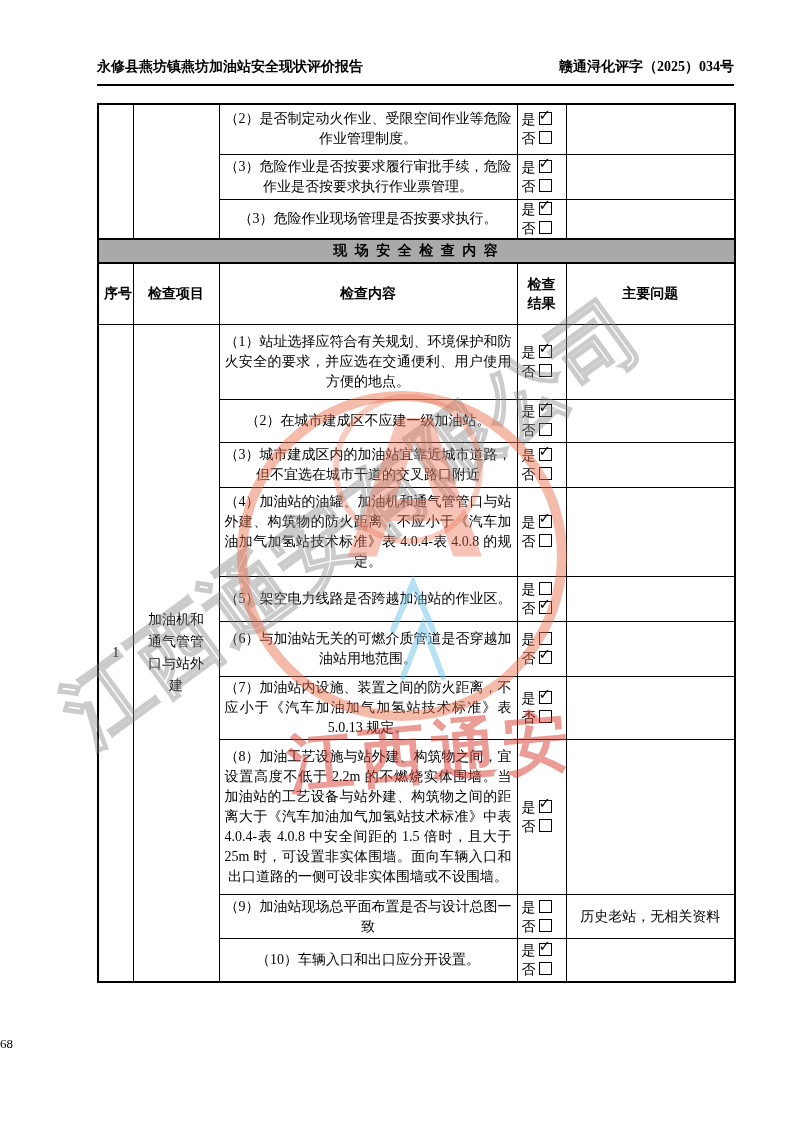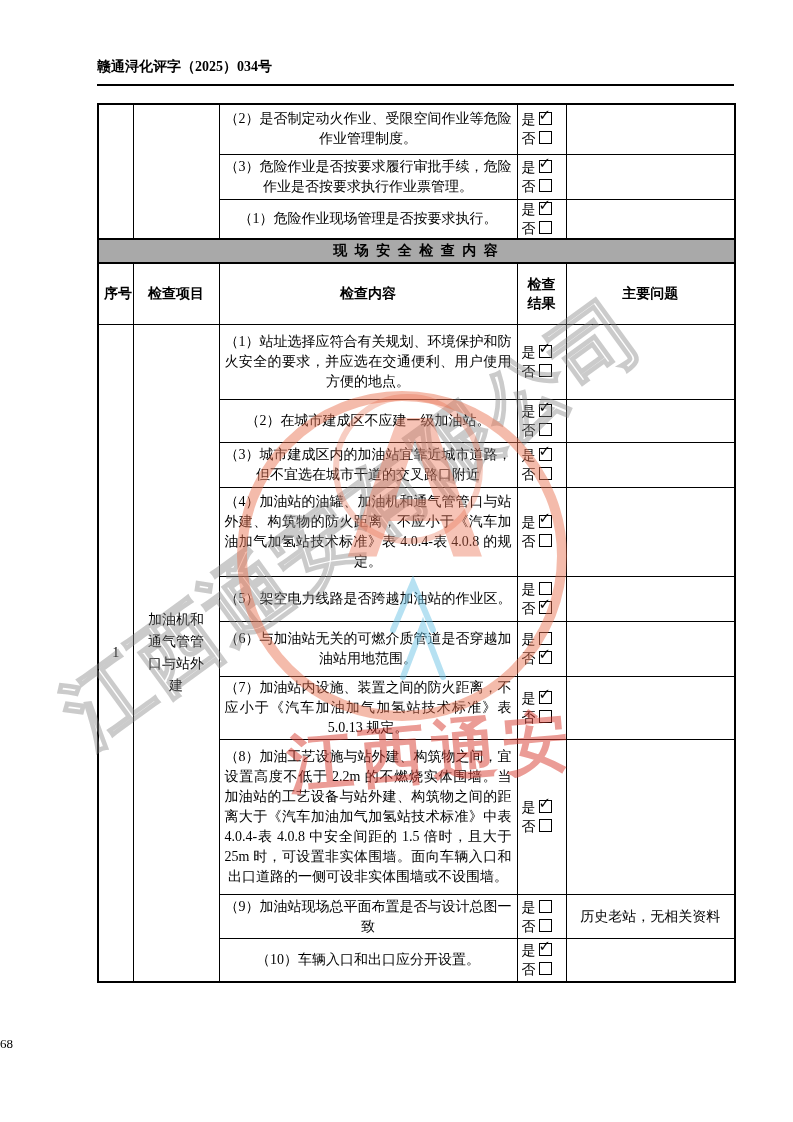--- a/index.html
+++ b/index.html
@@ -44,20 +44,21 @@
           white-space:nowrap;color:rgba(216,58,45,0.5);transform:rotate(-5deg);line-height:80px;}
   .wm-stamp{left:230px;top:384px;}
   .wm-blue{left:385px;top:575px;}
 </style>
 </head>
 <body>
 
 <div class="page">
 
   <div class="hdr">
+    <span>永修县燕坊镇燕坊加油站安全现状评价报告</span>
     <span>赣通浔化评字（2025）034号</span>
   </div>
   <div class="hdr-rule"></div>
 
   <table class="tbl">
     <colgroup>
       <col style="width:35px">
         <col style="width:86px">
         <col style="width:298px">
       <col style="width:49px">
@@ -77,21 +78,21 @@
       </tr>
       <tr class="h45">
         <td class="just">（3）危险作业是否按要求履行审批手续，危险作业是否按要求执行作业票管理。</td>
         <td class="res-cell">
           <div class="res-line"><span>是</span><span class="cb checked"></span></div>
           <div class="res-line"><span>否</span><span class="cb"></span></div>
         </td>
         <td class="prob"></td>
       </tr>
       <tr class="h38">
-        <td class="ctr">（1）危险作业现场管理是否按要求执行。</td>
+        <td class="ctr">（3）危险作业现场管理是否按要求执行。</td>
         <td class="res-cell">
           <div class="res-line"><span>是</span><span class="cb checked"></span></div>
           <div class="res-line"><span>否</span><span class="cb"></span></div>
         </td>
         <td class="prob"></td>
       </tr>
 
       <tr class="h24">
         <td class="banner" colspan="5">现 场 安 全 检 查 内 容</td>
       </tr>

